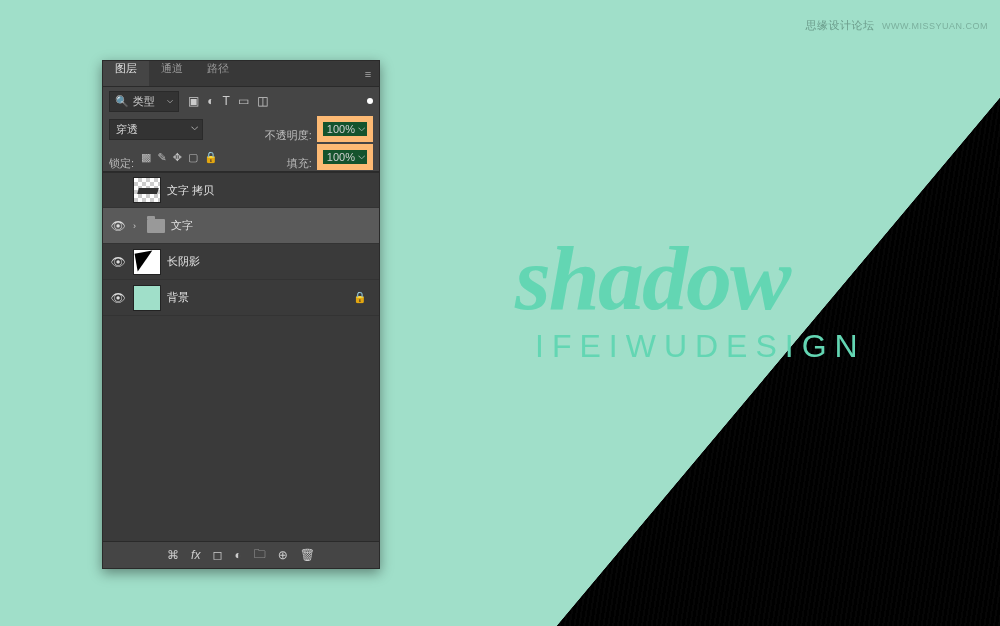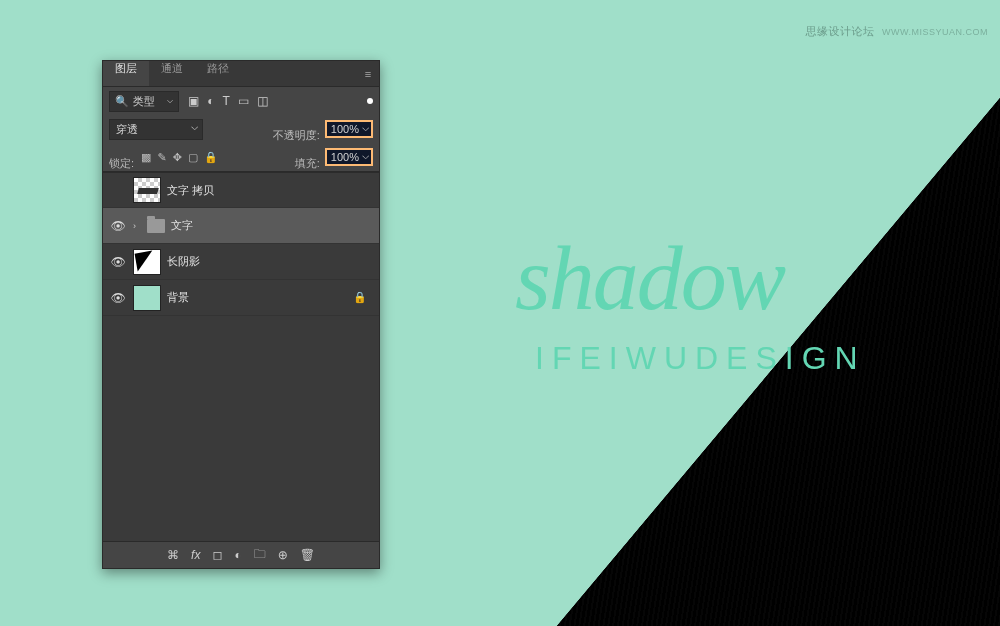--- a/index.html
+++ b/index.html
@@ -7,21 +7,21 @@
       width: 1000px;
       height: 626px;
       background: #a0dfc9;
       font-family: "Microsoft YaHei", sans-serif;
       font-size: 11px;
       position: relative;
       overflow: hidden;
     }
     .watermark {
       position: absolute;
-      top: 24px;
+      top: 18px;
       right: 12px;
       color: #6b9c8b;
       font-size: 11px;
       letter-spacing: 0.5px;
     }
     .watermark .sub { font-size: 9px; opacity: 0.7; margin-left: 4px; }
 
     
     .artwork {
       position: absolute;
@@ -53,26 +53,26 @@
       opacity: 0.6;
     }
     .maintext {
       position: absolute;
       top: 225px;
       left: 55px;
       font-family: "Brush Script MT", cursive;
       font-size: 92px;
       color: #63d6b3;
       font-style: italic;
-      font-weight: normal;
+      font-weight: bold;
       letter-spacing: -2px;
     }
     .subtext {
       position: absolute;
-      top: 340px;
+      top: 328px;
       left: 75px;
       font-family: "Arial Narrow", sans-serif;
       font-size: 32px;
       color: #63d6b3;
       letter-spacing: 8px;
       font-weight: 300;
     }
 
     
     .panel {
@@ -134,22 +134,22 @@
       border: 1px solid #2a2a2a;
       color: #d0d0d0;
       padding: 2px 5px 2px 6px;
       width: 94px;
       font-size: 11px;
       position: relative;
     }
     .blend-select::after { content: "⌵"; position: absolute; right: 4px; font-size: 9px; }
     .label { color: #bbb; font-size: 11px; margin-top: 12px; }
     .pct-box {
-      background: #0f172a;
-      border: 2px solid #fdba74;
+      background: #14532d;
+      border: 6px solid #fdba74;
       padding: 1px 12px 1px 4px;
       position: relative;
       font-size: 11px;
     }
     .pct-box::after { content: "⌵"; position: absolute; right: 2px; font-size: 9px; }
 
     .lock-icons { display: flex; gap: 6px; align-items: center; }
     .lock-icons span { font-size: 11px; color: #bbb; }
     .lock-row .label + .lock-icons { margin-left: 2px; }
     .spacer { flex: 1; }

